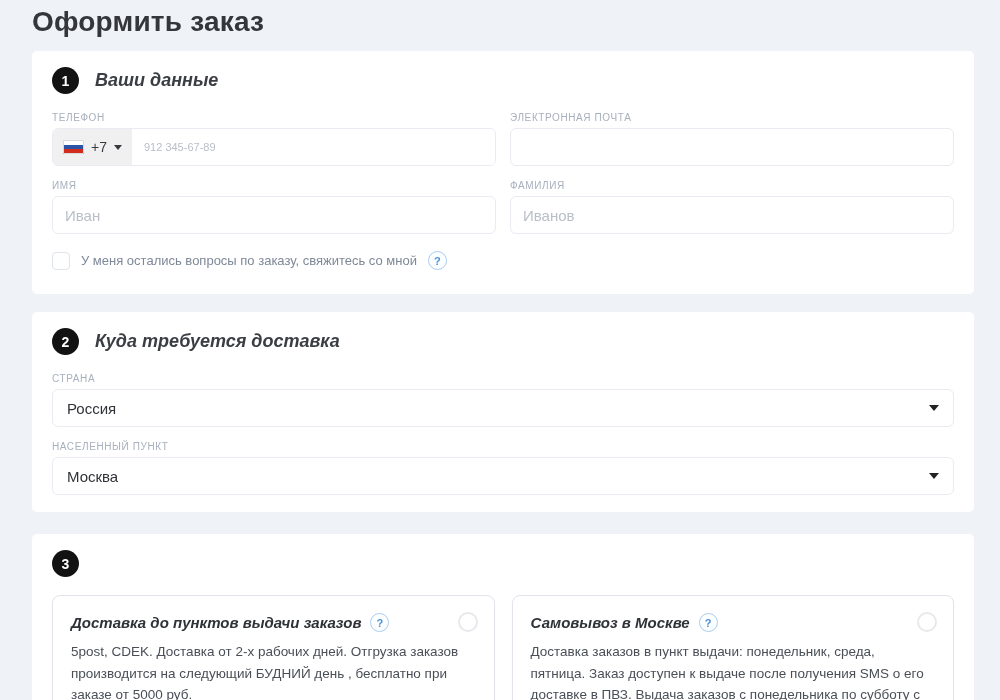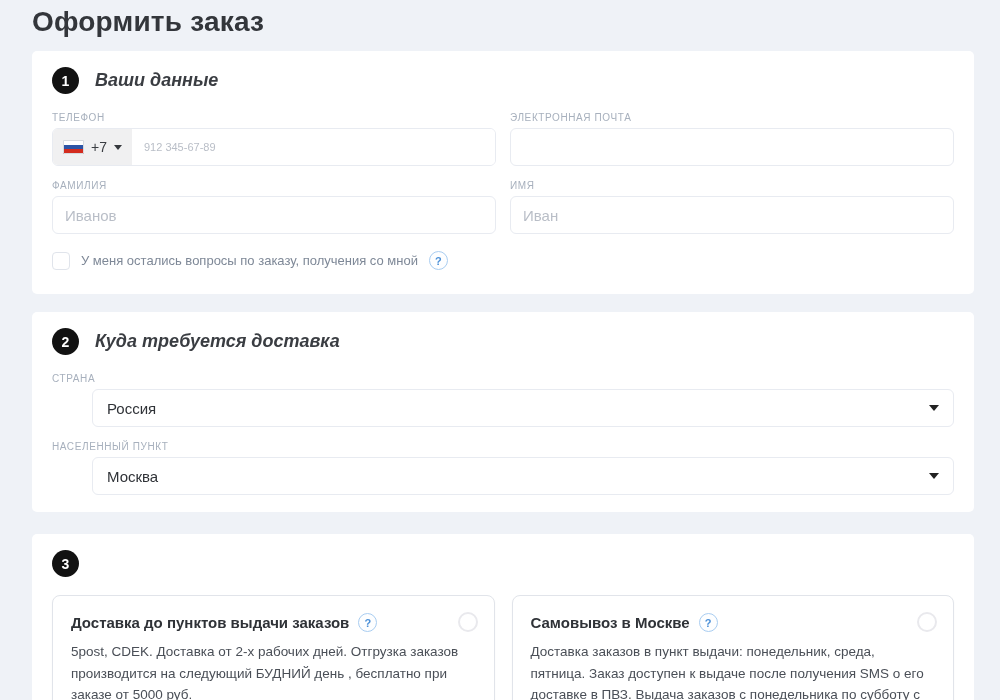--- a/index.html
+++ b/index.html
@@ -79,37 +79,37 @@
     width:19px; height:19px; border-radius:50%; border:1px solid #a9cdf1;
     background:#fdfeff; color:#4b90d8; font-size:11px; font-weight:700;
     display:inline-flex; align-items:center; justify-content:center;
     flex:0 0 19px; cursor:pointer;
   }
 
   .select-block { margin-bottom:14px; }
   .select-box {
     height:38px; border:1px solid #e8ebf1; border-radius:6px; background:#fff;
     display:flex; align-items:center; justify-content:space-between;
-    padding:0 14px; cursor:pointer;margin-left:40px;
+    padding:0 14px; cursor:pointer;
   }
   .select-value { font-size:15px; color:#2f3237; }
   .select-caret {
     width:0; height:0; border-left:5px solid transparent;
     border-right:5px solid transparent; border-top:6px solid #222;
   }
 
   .options-row { display:flex; gap:17px; }
   .option-card {
     position:relative; width:443px; min-height:156px;
     border:1px solid #e1e4ea; border-radius:8px; background:#fff;
     box-shadow:0 1px 2px rgba(40,50,70,0.04);
     padding:17px 18px 16px 18px; cursor:pointer;
   }
   .option-title-row { display:flex; align-items:center; gap:9px; margin-bottom:9px; padding-right:36px; }
-  .option-title { font-size:15px; font-weight:700; color:#2f3237; }
+  .option-title { font-size:15px; font-weight:700; color:#2f3237;font-style:italic; }
   .option-desc { font-size:13.5px; color:#4a4f57; line-height:1.6; padding-right:10px; }
   .option-price { font-size:12px; color:#38d16a; margin-top:9px; }
   .radio {
     position:absolute; top:16px; right:16px; width:20px; height:20px;
     border-radius:50%; border:2px solid #e9e9ed; background:#fff; cursor:pointer;
   }
 </style>
 </head>
 <body>
 
@@ -135,33 +135,33 @@
           <input class="phone-input" type="text" placeholder="912 345-67-89" style="">
         </div>
       </div>
 
       <div>
         <div class="field-label">ЭЛЕКТРОННАЯ ПОЧТА</div>
         <input class="text-input" type="text" placeholder="" style="">
       </div>
 
       <div>
+        <div class="field-label">ИМЯ</div>
+        <input class="text-input" type="text" placeholder="Иван" style="">
+      </div>
+
+      <div>
         <div class="field-label">ФАМИЛИЯ</div>
         <input class="text-input" type="text" placeholder="Иванов" style="">
       </div>
-
-      <div>
-        <div class="field-label">ИМЯ</div>
-        <input class="text-input" type="text" placeholder="Иван" style="">
-      </div>
     </div>
 
     <div class="checkbox-row">
       <input type="checkbox" class="checkbox" style="">
-      <span class="checkbox-label">У меня остались вопросы по заказу, получения со мной</span>
+      <span class="checkbox-label">У меня остались вопросы по заказу, свяжитесь со мной</span>
       <span class="help-icon">?</span>
     </div>
   </div>
 
   <div class="card card-2">
     <div class="step-header">
       <div class="step-circle">2</div>
       <div class="step-title">Куда требуется доставка</div>
     </div>
 

